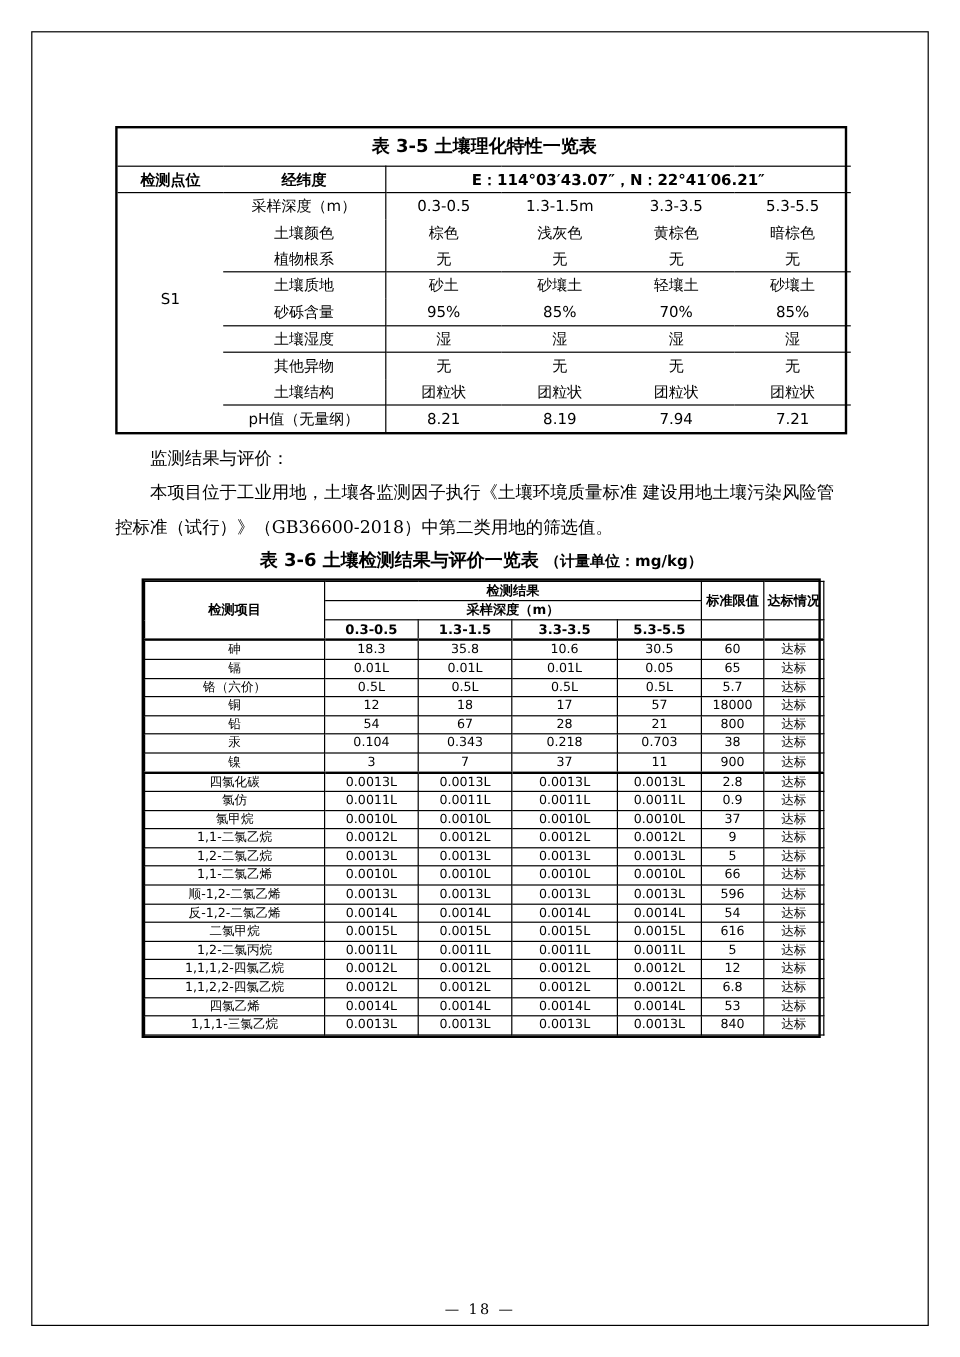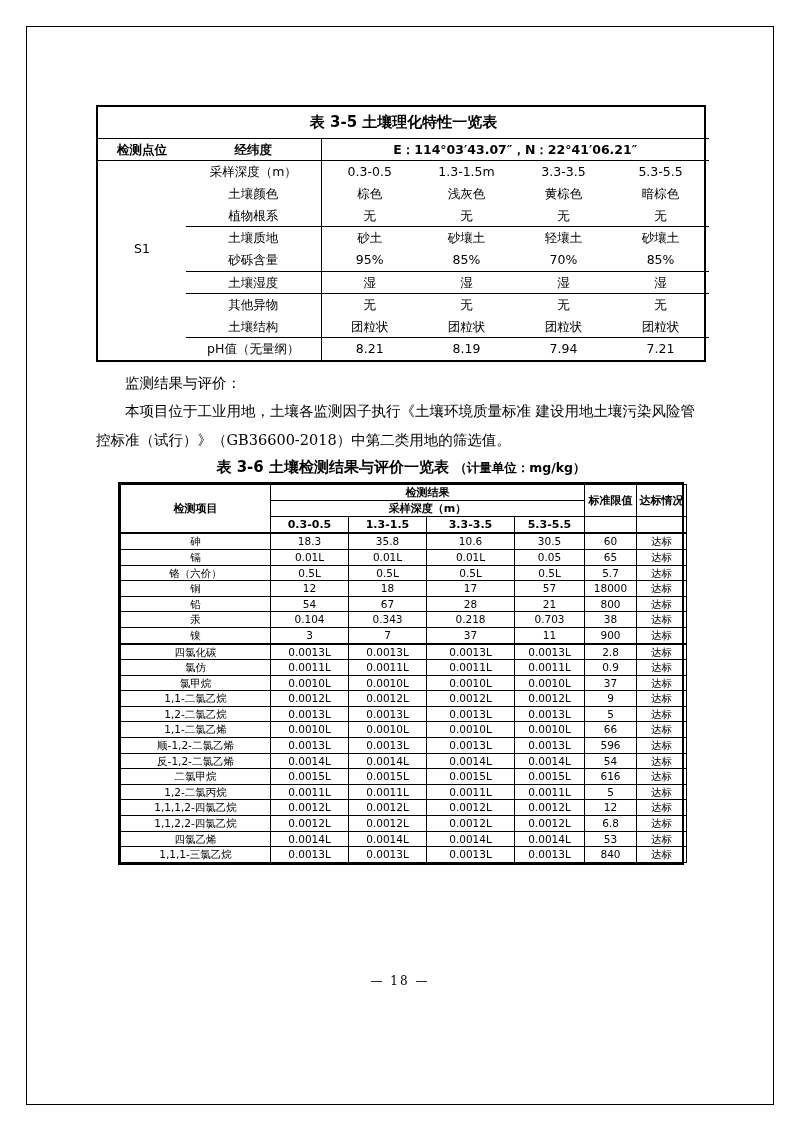--- a/index.html
+++ b/index.html
@@ -119,21 +119,21 @@
   .t36 .c-d2 { width: 78px; }
   .t36 .c-d3 { width: 88px; }
   .t36 .c-d4 { width: 70px; }
   .t36 .c-std { width: 52px; }
   .t36 .c-ok  { width: 50px; }
   .thick-top td, .thick-top th { border-top: 2px solid #000 !important; }
 
   
   .footer {
     position: absolute;
-    left: 0; top: 974px;
+    left: 0; top: 1084px;
     width: 800px;
     text-align: center;
     font-size: 12px;
     letter-spacing: 2px;
     font-family: "DejaVu Serif", "Liberation Serif", serif;
   }
 </style>
 </head>
 <body>
 

